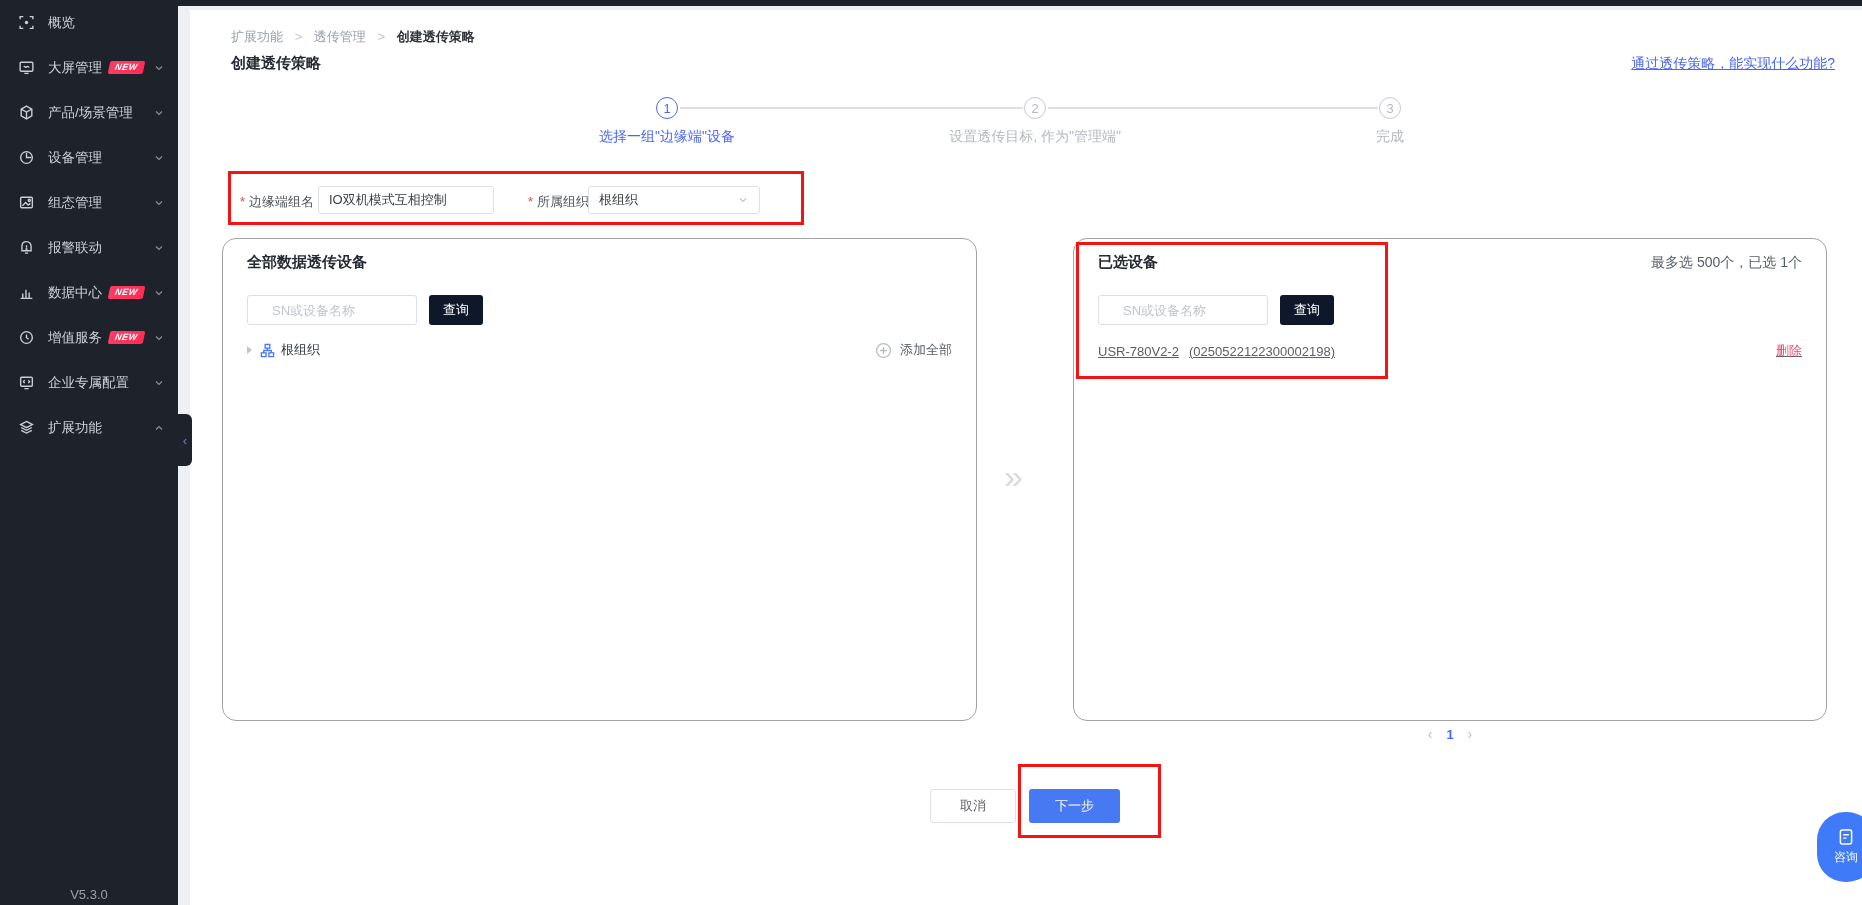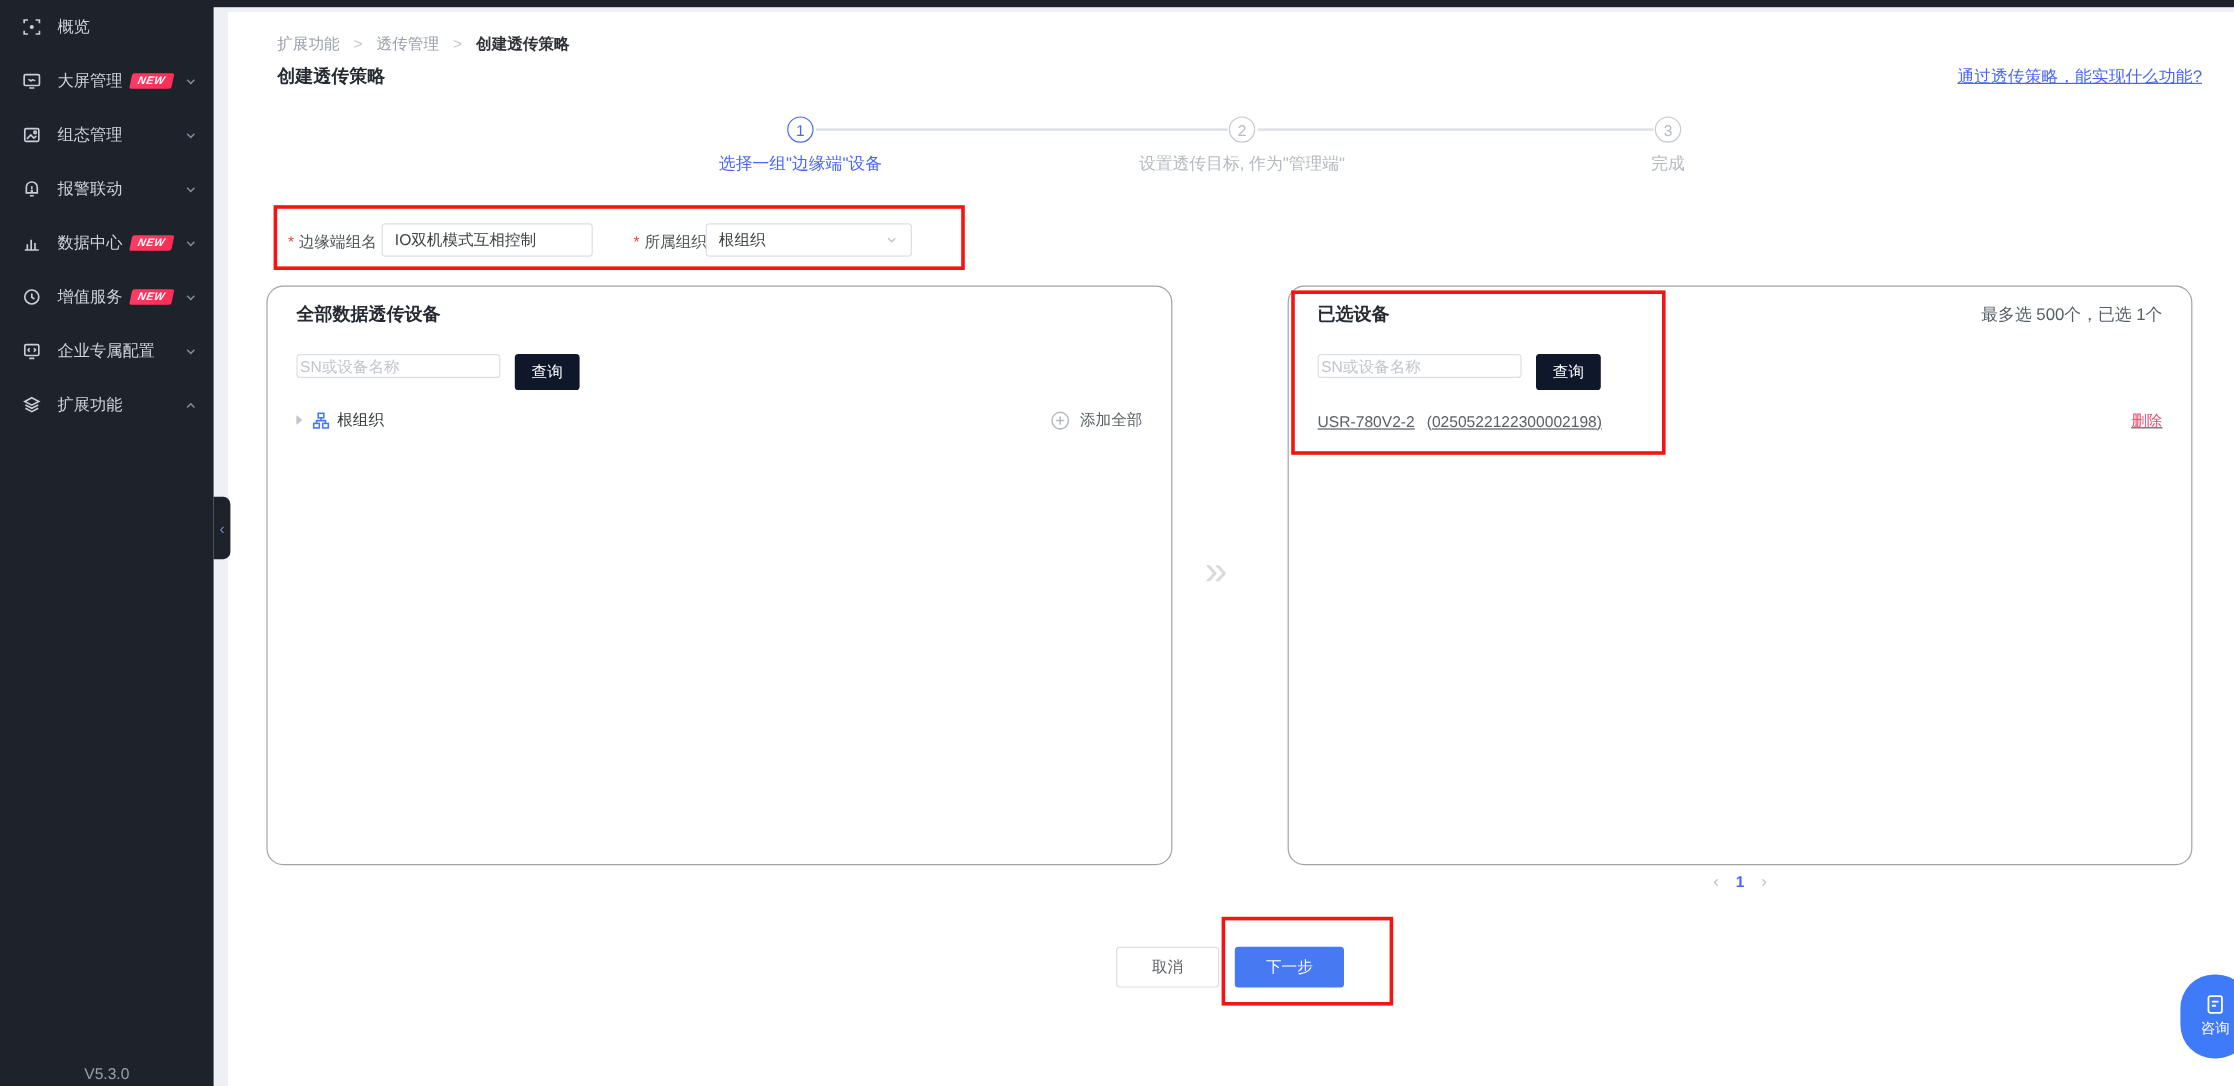--- a/index.html
+++ b/index.html
@@ -71,21 +71,21 @@
   }
   .select-box .sel-chev { margin-left:auto; color:#c0c4cc; display:flex; }
 
   
   .panel { position:absolute; top:238px; height:483px; background:#fff; border:1px solid #a3a3a3; border-radius:14px; }
   .panel-left  { left:222px;  width:755px; }
   .panel-right { left:1073px; width:754px; }
   .panel-title { position:absolute; left:24px; top:14px; font-size:15px; font-weight:bold; color:#262b33; }
   .limit-text { position:absolute; right:24px; top:15px; font-size:14px; color:#555e66; }
   .search-row { position:absolute; left:24px; top:56px; display:flex; }
-  .search-input { width:170px; height:20px; border:1px solid #dcdfe6; border-radius:3px; padding:0 2px; font-size:13px; outline:none; font-family:"Liberation Sans","DejaVu Sans",sans-serif; }
+  .search-input { width:170px; height:30px; border:1px solid #dcdfe6; border-radius:3px; padding:0 24px; font-size:13px; outline:none; font-family:"Liberation Sans","DejaVu Sans",sans-serif; }
   .search-input::placeholder { color:#c0c4cc; }
   .btn-query {
     margin-left:12px; width:54px; height:30px; background:#0f172a; color:#fff;
     border:none; border-radius:3px; font-size:13px; cursor:pointer;
     font-family:"Liberation Sans","DejaVu Sans",sans-serif;
   }
   .tree-row { position:absolute; left:24px; right:24px; top:100px; height:22px; display:flex; align-items:center; }
   .tree-caret { width:0; height:0; border-left:5px solid #c0c4cc; border-top:4px solid transparent; border-bottom:4px solid transparent; margin-right:8px; cursor:pointer; }
   .org-icon { display:flex; margin-right:6px; color:#4678f2; }
   .tree-label { color:#33383e; font-size:13px; }
@@ -146,20 +146,48 @@
   </div>
   <div class="side-item">
     <span class="s-icon">
         <svg width="17" height="17" viewBox="0 0 16 16" fill="none" stroke="currentColor" stroke-width="1.3">
           <rect x="2" y="3" width="12" height="8.5" rx="1"></rect>
           <path d="M5.5 7.5c.8-1.6 1.7 1.4 2.5 0 .8-1.4 1.7.8 2.5-.3M6 13.5h4"></path>
         </svg>
       </span>
     <span class="s-label">大屏管理</span>
     <span class="badge-new">NEW</span>
+    <span class="s-chev">
+        <svg width="10" height="10" viewBox="0 0 10 10" fill="none" stroke="currentColor" stroke-width="1.2">
+          <polyline points="2,3.5 5,6.5 8,3.5"></polyline>
+        </svg>
+      </span>
+  </div>
+  <div class="side-item">
+    <span class="s-icon">
+        <svg width="17" height="17" viewBox="0 0 16 16" fill="none" stroke="currentColor" stroke-width="1.3">
+          <path d="M8 2l5 2.8v6.4L8 14 3 11.2V4.8z"></path>
+          <path d="M3 4.8l5 2.8 5-2.8M8 7.6V14"></path>
+        </svg>
+      </span>
+    <span class="s-label">产品/场景管理</span>
+    <span class="s-chev">
+        <svg width="10" height="10" viewBox="0 0 10 10" fill="none" stroke="currentColor" stroke-width="1.2">
+          <polyline points="2,3.5 5,6.5 8,3.5"></polyline>
+        </svg>
+      </span>
+  </div>
+  <div class="side-item">
+    <span class="s-icon">
+        <svg width="17" height="17" viewBox="0 0 16 16" fill="none" stroke="currentColor" stroke-width="1.3">
+          <circle cx="8" cy="8" r="5.5"></circle>
+          <path d="M8 3.5V8h4.5"></path>
+        </svg>
+      </span>
+    <span class="s-label">设备管理</span>
     <span class="s-chev">
         <svg width="10" height="10" viewBox="0 0 10 10" fill="none" stroke="currentColor" stroke-width="1.2">
           <polyline points="2,3.5 5,6.5 8,3.5"></polyline>
         </svg>
       </span>
   </div>
   <div class="side-item">
     <span class="s-icon">
         <svg width="17" height="17" viewBox="0 0 16 16" fill="none" stroke="currentColor" stroke-width="1.3">
           <rect x="2.5" y="3" width="11" height="10" rx="1"></rect>

